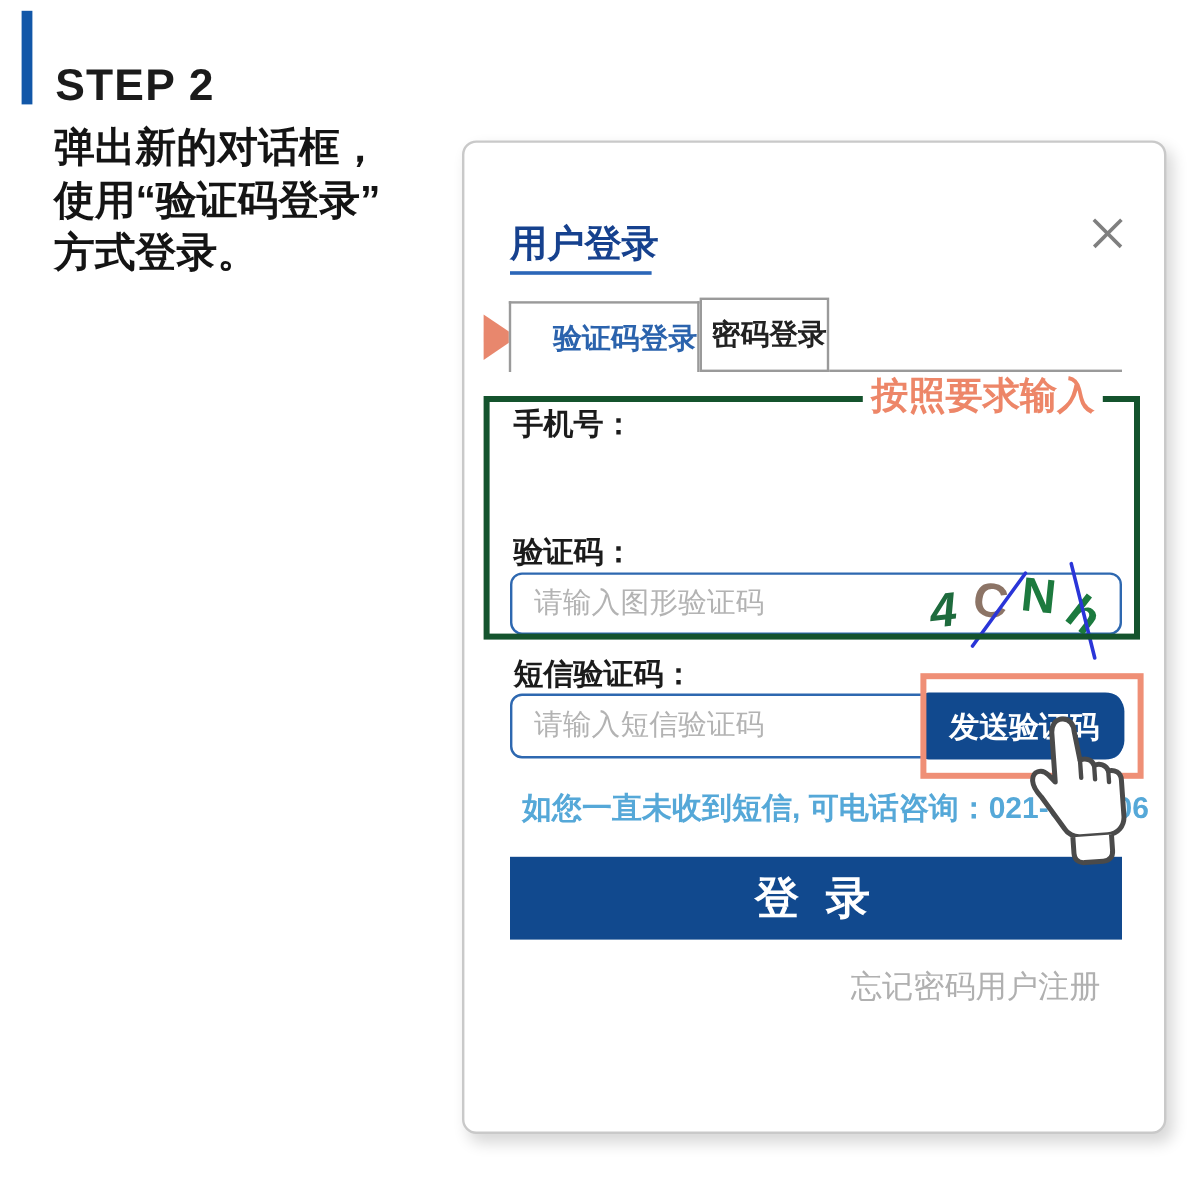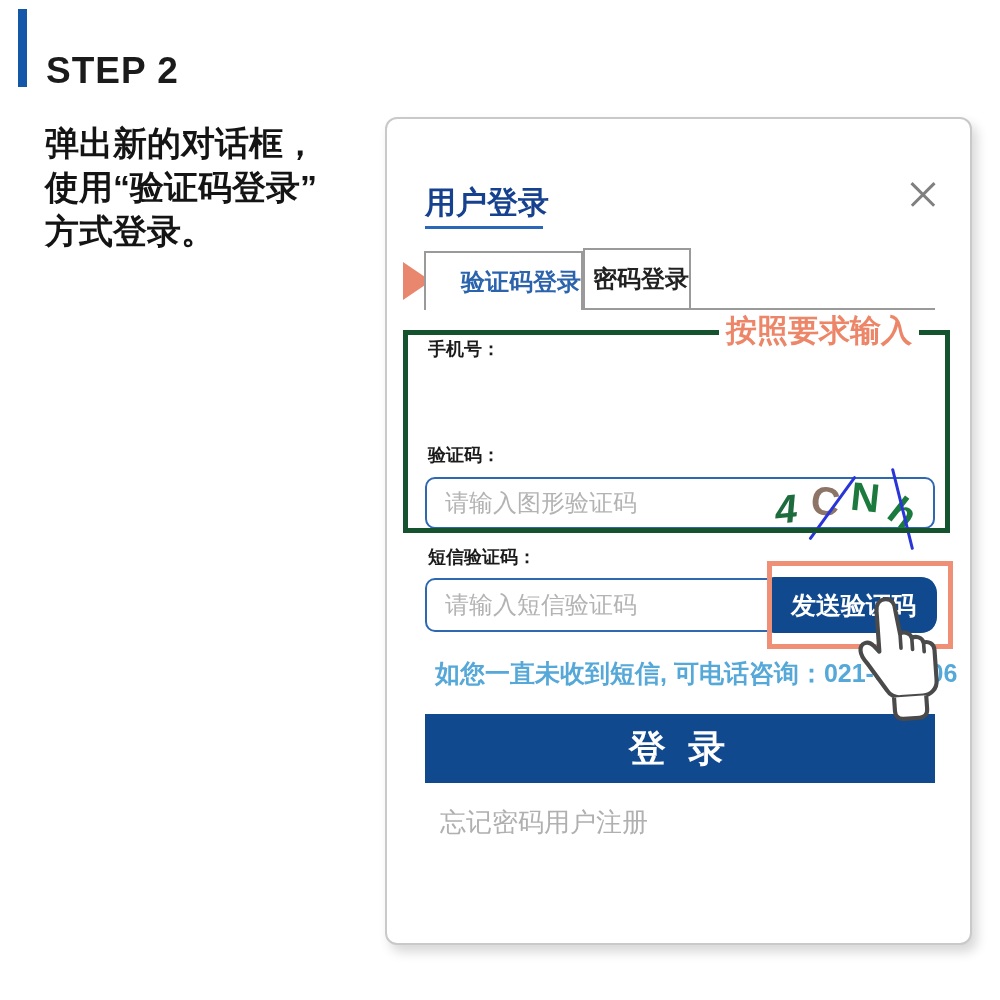--- a/index.html
+++ b/index.html
@@ -3,21 +3,21 @@
 <meta charset="utf-8">
 <style>
   * { margin:0; padding:0; box-sizing:border-box; }
   html,body { background:#fff; }
   body { font-family:"Liberation Sans","DejaVu Sans",sans-serif; }
   .canvas { position:relative; width:1000px; height:1000px; background:#fff; overflow:hidden; }
 
   
   .step-bar { position:absolute; left:18px; top:9px; width:9px; height:78px; background:#1257a8; }
   .step-label { position:absolute; left:46px; top:26px; font-size:37px; font-weight:700; color:#1b1b1b; letter-spacing:1px;margin-top:24px; }
-  .step-para { position:absolute; left:45px; font-size:34px; font-weight:700; color:#141414; line-height:44px; white-space:pre-line;margin-top:20px; }
+  .step-para { position:absolute; left:45px; font-size:34px; font-weight:700; color:#141414; line-height:44px; white-space:pre-line; }
   .para1 { top:101px; }
   .para2 { top:296px; }
 
   
   .dialog { position:absolute; left:385px; top:117px; width:587px; height:828px;
             background:#fff; border:2px solid #c9c9c9; border-radius:12px;
             box-shadow:5px 7px 12px rgba(0,0,0,0.16); overflow:hidden; }
 
   .dlg-title { position:absolute; left:38px; top:63px; font-size:31px; font-weight:700; color:#16418e; }
   .dlg-title-underline { position:absolute; left:38px; top:107px; width:118px; height:3px; background:#2b66b8; }
@@ -39,21 +39,21 @@
 
   
   .hl-box1 { position:absolute; left:16px; top:211px; width:547px; height:203px;
              border:5px solid #14532d; z-index:6; pointer-events:none;font-family:Liberation Mono, monospace; }
   .hl-box1-label { position:absolute; top:-19px; right:26px; background:#fff; padding:0 7px;
                    font-size:31px; font-weight:700; color:#ed8668; line-height:34px; white-space:nowrap; }
   .hl-box2 { position:absolute; left:380px; top:442px; width:186px; height:88px;
              border:5px solid #ef8f76; z-index:6; pointer-events:none; }
 
   
-  .fld-label { position:absolute; left:41px; font-size:18px; font-weight:700; color:#1b1b1b; }
+  .fld-label { position:absolute; left:41px; font-size:25px; font-weight:700; color:#1b1b1b; }
   .lab1 { top:218px; } .lab2 { top:324px; } .lab3 { top:426px; }
   .txt-input { position:absolute; left:38px; width:510px; height:52px;
                border:2px solid #2e68b0; border-radius:10px; background:#fff;
                font-size:24px; color:#333; padding:0 18px; outline:none;
                font-family:"Liberation Sans","DejaVu Sans",sans-serif; }
   .txt-input::placeholder { color:#b3b3b3; opacity:1; }
   .inp1 { top:256px; } .inp2 { top:358px; } .inp3 { top:459px; height:54px; }
 
   
   .captcha { position:absolute; left:388px; top:360px; width:157px; height:56px; z-index:4; cursor:pointer; }
@@ -76,22 +76,22 @@
   .sms-hint { position:absolute; left:48px; top:538px; font-size:25px; font-weight:700;
               color:#55a8d8; white-space:nowrap; z-index:1; }
 
   
   .login-btn { position:absolute; left:38px; top:595px; width:510px; height:69px;
                background:#11498e; color:#fff; border:none; font-size:37px; font-weight:700;
                letter-spacing:6px; cursor:pointer; z-index:2;
                font-family:"Liberation Sans","DejaVu Sans",sans-serif; }
 
   
-  .links-row { position:absolute; left:53px; top:686px; width:510px; display:flex;
-               justify-content:flex-start; font-size:26px; color:#b0b0b0; z-index:2; }
+  .links-row { position:absolute; left:20px; top:686px; width:510px; display:flex;
+               justify-content:flex-end; font-size:26px; color:#b0b0b0; z-index:2; }
   .links-row span { cursor:pointer; }
 
   
   .hand-cursor { position:absolute; left:470px; top:474px; width:104px; height:130px; z-index:10;
                  pointer-events:none; transform:rotate(-4deg); }
 </style>
 </head>
 <body>
 
 <div class="canvas">

